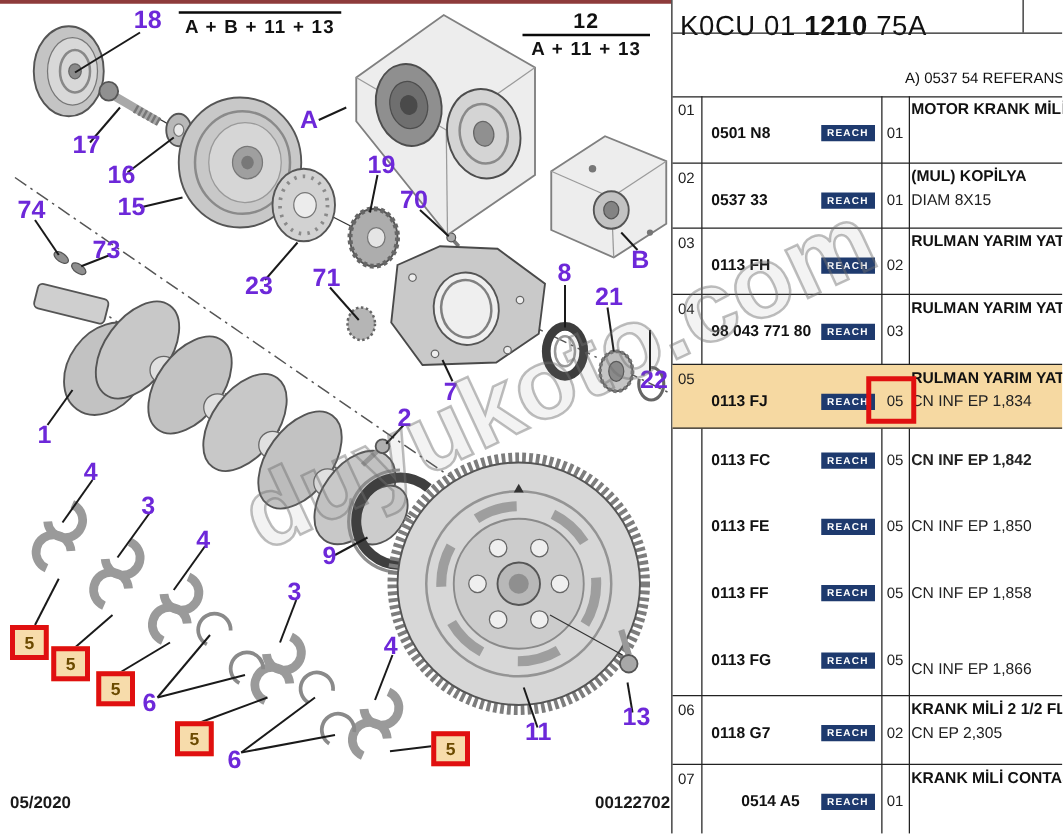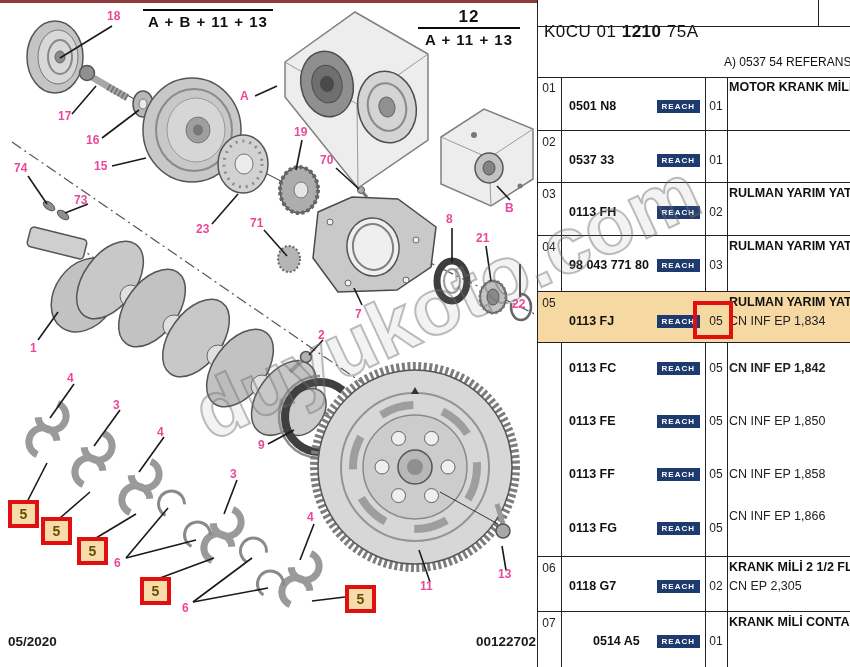--- a/index.html
+++ b/index.html
@@ -3,37 +3,37 @@
 <meta charset="utf-8">
 <style>
   *{box-sizing:border-box;margin:0;padding:0}
   html,body{background:#fff}
   .page{position:relative;width:850px;height:667px;background:#fff;overflow:hidden;
         font-family:"Liberation Sans",sans-serif;color:#111}
   .top-bar{position:absolute;left:0;top:0;width:537px;height:3px}
   
   .diagram{position:absolute;left:0;top:0;width:537px;height:667px}
   .diagram svg{position:absolute;left:0;top:0;z-index:1}
-  .dlabel{position:absolute;z-index:3;font-weight:bold;font-size:12px;line-height:16px;color:#ec4899}
+  .dlabel{position:absolute;z-index:3;font-weight:bold;font-size:20px;line-height:16px;color:#6d28d9}
   .redtag{position:absolute;z-index:4;width:31px;height:28px;border:4px solid #e01010;
           background:#f7dcab;display:flex;align-items:center;justify-content:center;
           font-weight:bold;font-size:14px;color:#6b4a00}
   .formula{position:absolute;z-index:3;text-align:center}
   .f-top{font-weight:bold;font-size:17px;line-height:18px;letter-spacing:1px}
   .f-bot{border-top:2.2px solid #0a0a0a;margin-top:1px;padding-top:2px;
          font-weight:bold;font-size:15px;letter-spacing:1px;white-space:nowrap}
   .d-foot{position:absolute;z-index:3;font-weight:bold;font-size:13.5px;color:#1a1a1a}
   .watermark{position:absolute;z-index:50;pointer-events:none;white-space:nowrap;
              font-weight:bold;font-size:80px;line-height:90px;
              color:rgba(140,140,140,0.10);-webkit-text-stroke:2px rgba(110,110,110,0.45);
              transform:rotate(-25deg);transform-origin:0 100%}
   
   .tpanel{position:absolute;left:537px;top:0;width:313px;height:667px;background:#fff;
           border-left:1.5px solid #222;z-index:2}
-  .kocu{position:absolute;left:6px;top:22px;font-size:17px;letter-spacing:.5px;white-space:nowrap}
+  .kocu{position:absolute;left:6px;top:8px;font-size:22px;letter-spacing:.5px;white-space:nowrap}
   .kocu .b{font-weight:bold}
   .hline{position:absolute;left:0;right:0;height:1.3px;background:#222}
   .vline{position:absolute;width:1.3px;background:#222}
   .note{position:absolute;left:186px;top:55px;font-size:12px;white-space:nowrap}
   .rows{position:absolute;left:0;right:0;top:77px}
   .t-row{position:relative;width:100%}
   .t-row.sep{border-bottom:1.3px solid #222}
   .t-row.hl{background:#f6d9a2}
   .c-ref{position:absolute;left:0;top:4px;width:22px;text-align:center;font-size:12px;color:#222}
   .c-part{position:absolute;left:23px;width:144px;top:0;height:100%}
@@ -341,20 +341,24 @@
             <div class="d1">MOTOR KRANK MİLİ</div>
           </div>
         </div>
         <div class="t-row sep" style="height: 52px;">
           <div class="c-ref">02</div>
           <div class="c-part">
             <span class="part-no" style="top: 22px;">0537 33</span>
             <span class="reach" style="top: 23px;">REACH</span>
           </div>
           <div class="c-qty" style="top: 22px;">01</div>
+          <div class="c-desc">
+            <div class="d1">(MUL) KOPİLYA</div>
+            <div class="d2" style="top: 22px;">DIAM 8X15</div>
+          </div>
         </div>
         <div class="t-row sep" style="height: 53px;">
           <div class="c-ref">03</div>
           <div class="c-part">
             <span class="part-no" style="top: 22px;">0113 FH</span>
             <span class="reach" style="top: 23px;">REACH</span>
           </div>
           <div class="c-qty" style="top: 22px;">02</div>
           <div class="c-desc">
             <div class="d1">RULMAN YARIM YAT</div>
@@ -414,21 +418,21 @@
             <div class="d2" style="top: 18px;">CN INF EP 1,858</div>
           </div>
         </div>
         <div class="t-row sep" style="height: 55px;">
           <div class="c-part">
             <span class="part-no" style="top: 19px;">0113 FG</span>
             <span class="reach" style="top: 20px;">REACH</span>
           </div>
           <div class="c-qty" style="top: 19px;">05</div>
           <div class="c-desc">
-            <div class="d2" style="top: 7px;">CN INF EP 1,866</div>
+            <div class="d2" style="top: 26px;">CN INF EP 1,866</div>
           </div>
         </div>
         <div class="t-row sep" style="height: 55px;">
           <div class="c-ref">06</div>
           <div class="c-part">
             <span class="part-no" style="top: 22px;">0118 G7</span>
             <span class="reach" style="top: 23px;">REACH</span>
           </div>
           <div class="c-qty" style="top: 22px;">02</div>
           <div class="c-desc">

